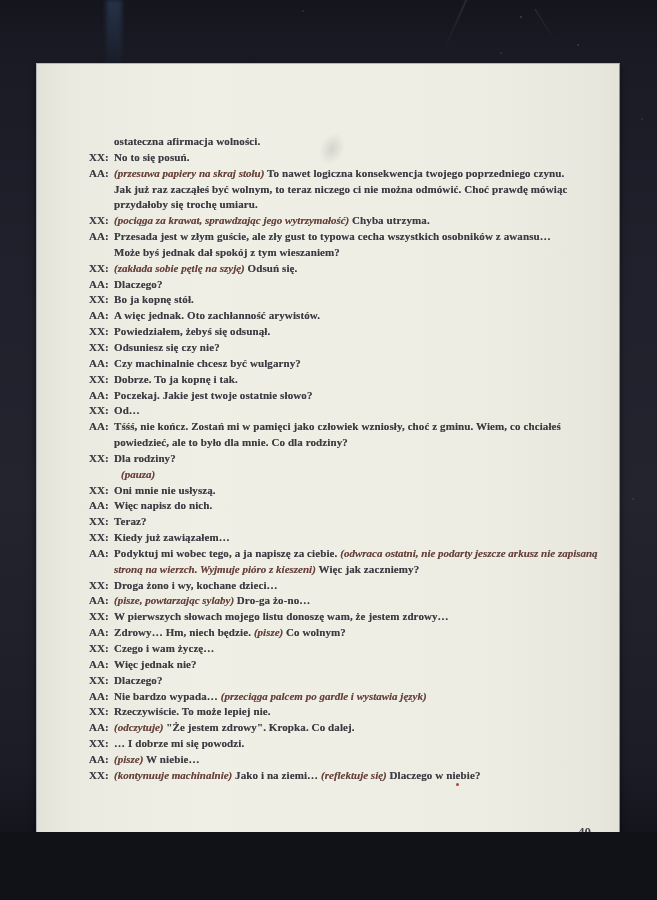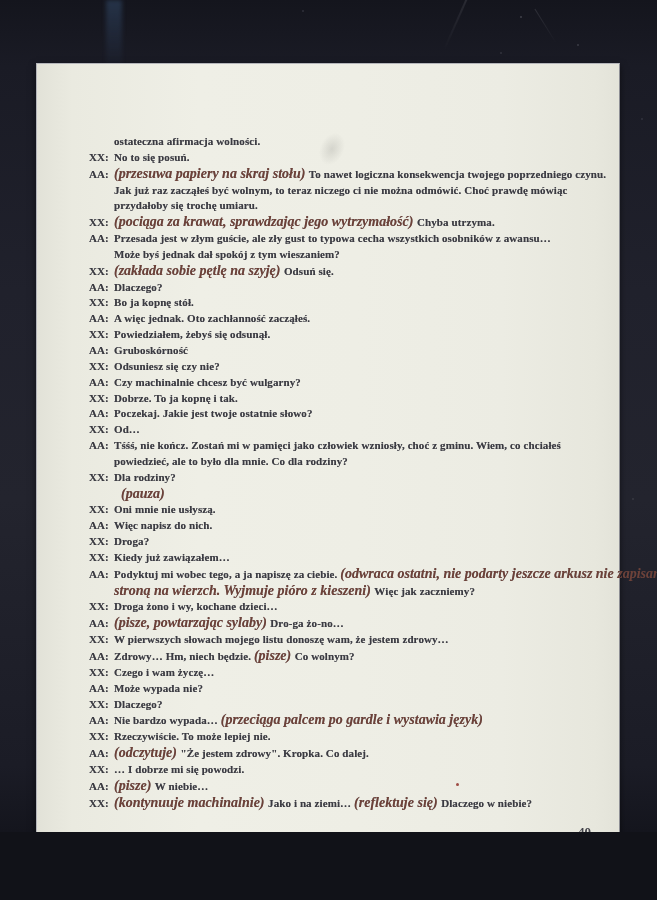--- a/index.html
+++ b/index.html
@@ -46,21 +46,21 @@
     transform:rotate(25deg);
   }
   .textblock{position:absolute;left:52px;top:70px;width:524px;}
   .line{
     white-space:nowrap;font-size:11px;line-height:15.85px;
     color:var(--body,#3b3b42);letter-spacing:.1px;
     text-shadow:0 0 .4px rgba(60,60,72,.55);
   }
   .line.extra{padding-left:7px;}
   .speaker{display:inline-block;width:25px;}
-  .stage{font-style:italic;font-size:14px;color:var(--stage,#6d4138);letter-spacing:0;}
+  .stage{font-style:italic;font-size:11px;color:var(--stage,#6d4138);letter-spacing:0;}
   .speck{
     position:absolute;left:419px;top:719px;width:3px;height:3px;border-radius:50%;
     background:var(--speck,#8f2f28);opacity:.85;
   }
   .pageno{position:absolute;left:541px;top:760px;font-size:13px;color:#44444b;}
 </style>
 </head>
 <body>
 
 <div class="scan">
@@ -76,44 +76,43 @@
         <div class="line"><span class="speaker">XX:</span><span class="normal">No to się posuń.</span></div>
         <div class="line"><span class="speaker">AA:</span><span class="stage">(przesuwa papiery na skraj stołu) </span><span class="normal">To nawet logiczna konsekwencja twojego poprzedniego czynu.</span></div>
         <div class="line"><span class="speaker"></span><span class="normal">Jak już raz zacząłeś być wolnym, to teraz niczego ci nie można odmówić. Choć prawdę mówiąc</span></div>
         <div class="line"><span class="speaker"></span><span class="normal">przydałoby się trochę umiaru.</span></div>
         <div class="line"><span class="speaker">XX:</span><span class="stage">(pociąga za krawat, sprawdzając jego wytrzymałość) </span><span class="normal">Chyba utrzyma.</span></div>
         <div class="line"><span class="speaker">AA:</span><span class="normal">Przesada jest w złym guście, ale zły gust to typowa cecha wszystkich osobników z awansu…</span></div>
         <div class="line"><span class="speaker"></span><span class="normal">Może byś jednak dał spokój z tym wieszaniem?</span></div>
         <div class="line"><span class="speaker">XX:</span><span class="stage">(zakłada sobie pętlę na szyję) </span><span class="normal">Odsuń się.</span></div>
         <div class="line"><span class="speaker">AA:</span><span class="normal">Dlaczego?</span></div>
         <div class="line"><span class="speaker">XX:</span><span class="normal">Bo ja kopnę stół.</span></div>
-        <div class="line"><span class="speaker">AA:</span><span class="normal">A więc jednak. Oto zachłanność zacząłeś.</span></div>
+        <div class="line"><span class="speaker">AA:</span><span class="normal">A więc jednak. Oto zachłanność arywistów.</span></div>
         <div class="line"><span class="speaker">XX:</span><span class="normal">Powiedziałem, żebyś się odsunął.</span></div>
-        <div class="line"><span class="speaker">AA:</span><span class="normal">Gruboskórność</span></div>
         <div class="line"><span class="speaker">XX:</span><span class="normal">Odsuniesz się czy nie?</span></div>
         <div class="line"><span class="speaker">AA:</span><span class="normal">Czy machinalnie chcesz być wulgarny?</span></div>
         <div class="line"><span class="speaker">XX:</span><span class="normal">Dobrze. To ja kopnę i tak.</span></div>
         <div class="line"><span class="speaker">AA:</span><span class="normal">Poczekaj. Jakie jest twoje ostatnie słowo?</span></div>
         <div class="line"><span class="speaker">XX:</span><span class="normal">Od…</span></div>
         <div class="line"><span class="speaker">AA:</span><span class="normal">Tśśś, nie kończ. Zostań mi w pamięci jako człowiek wzniosły, choć z gminu. Wiem, co chciałeś</span></div>
         <div class="line"><span class="speaker"></span><span class="normal">powiedzieć, ale to było dla mnie. Co dla rodziny?</span></div>
         <div class="line"><span class="speaker">XX:</span><span class="normal">Dla rodziny?</span></div>
         <div class="line extra"><span class="speaker"></span><span class="stage">(pauza)</span></div>
         <div class="line"><span class="speaker">XX:</span><span class="normal">Oni mnie nie usłyszą.</span></div>
         <div class="line"><span class="speaker">AA:</span><span class="normal">Więc napisz do nich.</span></div>
-        <div class="line"><span class="speaker">XX:</span><span class="normal">Droga?</span></div>
+        <div class="line"><span class="speaker">XX:</span><span class="normal">Teraz?</span></div>
         <div class="line"><span class="speaker">XX:</span><span class="normal">Kiedy już zawiązałem…</span></div>
         <div class="line"><span class="speaker">AA:</span><span class="normal">Podyktuj mi wobec tego, a ja napiszę za ciebie. </span><span class="stage">(odwraca ostatni, nie podarty jeszcze arkusz nie zapisaną</span></div>
         <div class="line"><span class="speaker"></span><span class="stage">stroną na wierzch. Wyjmuje pióro z kieszeni) </span><span class="normal">Więc jak zaczniemy?</span></div>
         <div class="line"><span class="speaker">XX:</span><span class="normal">Droga żono i wy, kochane dzieci…</span></div>
         <div class="line"><span class="speaker">AA:</span><span class="stage">(pisze, powtarzając sylaby) </span><span class="normal">Dro-ga żo-no…</span></div>
         <div class="line"><span class="speaker">XX:</span><span class="normal">W pierwszych słowach mojego listu donoszę wam, że jestem zdrowy…</span></div>
         <div class="line"><span class="speaker">AA:</span><span class="normal">Zdrowy… Hm, niech będzie. </span><span class="stage">(pisze) </span><span class="normal">Co wolnym?</span></div>
         <div class="line"><span class="speaker">XX:</span><span class="normal">Czego i wam życzę…</span></div>
-        <div class="line"><span class="speaker">AA:</span><span class="normal">Może wypada nie?</span></div>
+        <div class="line"><span class="speaker">AA:</span><span class="normal">Więc jednak nie?</span></div>
         <div class="line"><span class="speaker">XX:</span><span class="normal">Dlaczego?</span></div>
         <div class="line"><span class="speaker">AA:</span><span class="normal">Nie bardzo wypada… </span><span class="stage">(przeciąga palcem po gardle i wystawia język)</span></div>
         <div class="line"><span class="speaker">XX:</span><span class="normal">Rzeczywiście. To może lepiej nie.</span></div>
         <div class="line"><span class="speaker">AA:</span><span class="stage">(odczytuje) </span><span class="normal">"Że jestem zdrowy". Kropka. Co dalej.</span></div>
         <div class="line"><span class="speaker">XX:</span><span class="normal">… I dobrze mi się powodzi.</span></div>
         <div class="line"><span class="speaker">AA:</span><span class="stage">(pisze) </span><span class="normal">W niebie…</span></div>
         <div class="line"><span class="speaker">XX:</span><span class="stage">(kontynuuje machinalnie) </span><span class="normal">Jako i na ziemi… </span><span class="stage">(reflektuje się) </span><span class="normal">Dlaczego w niebie?</span></div>
       </div>
     <div class="speck"></div>
     <div class="pageno">40</div>

